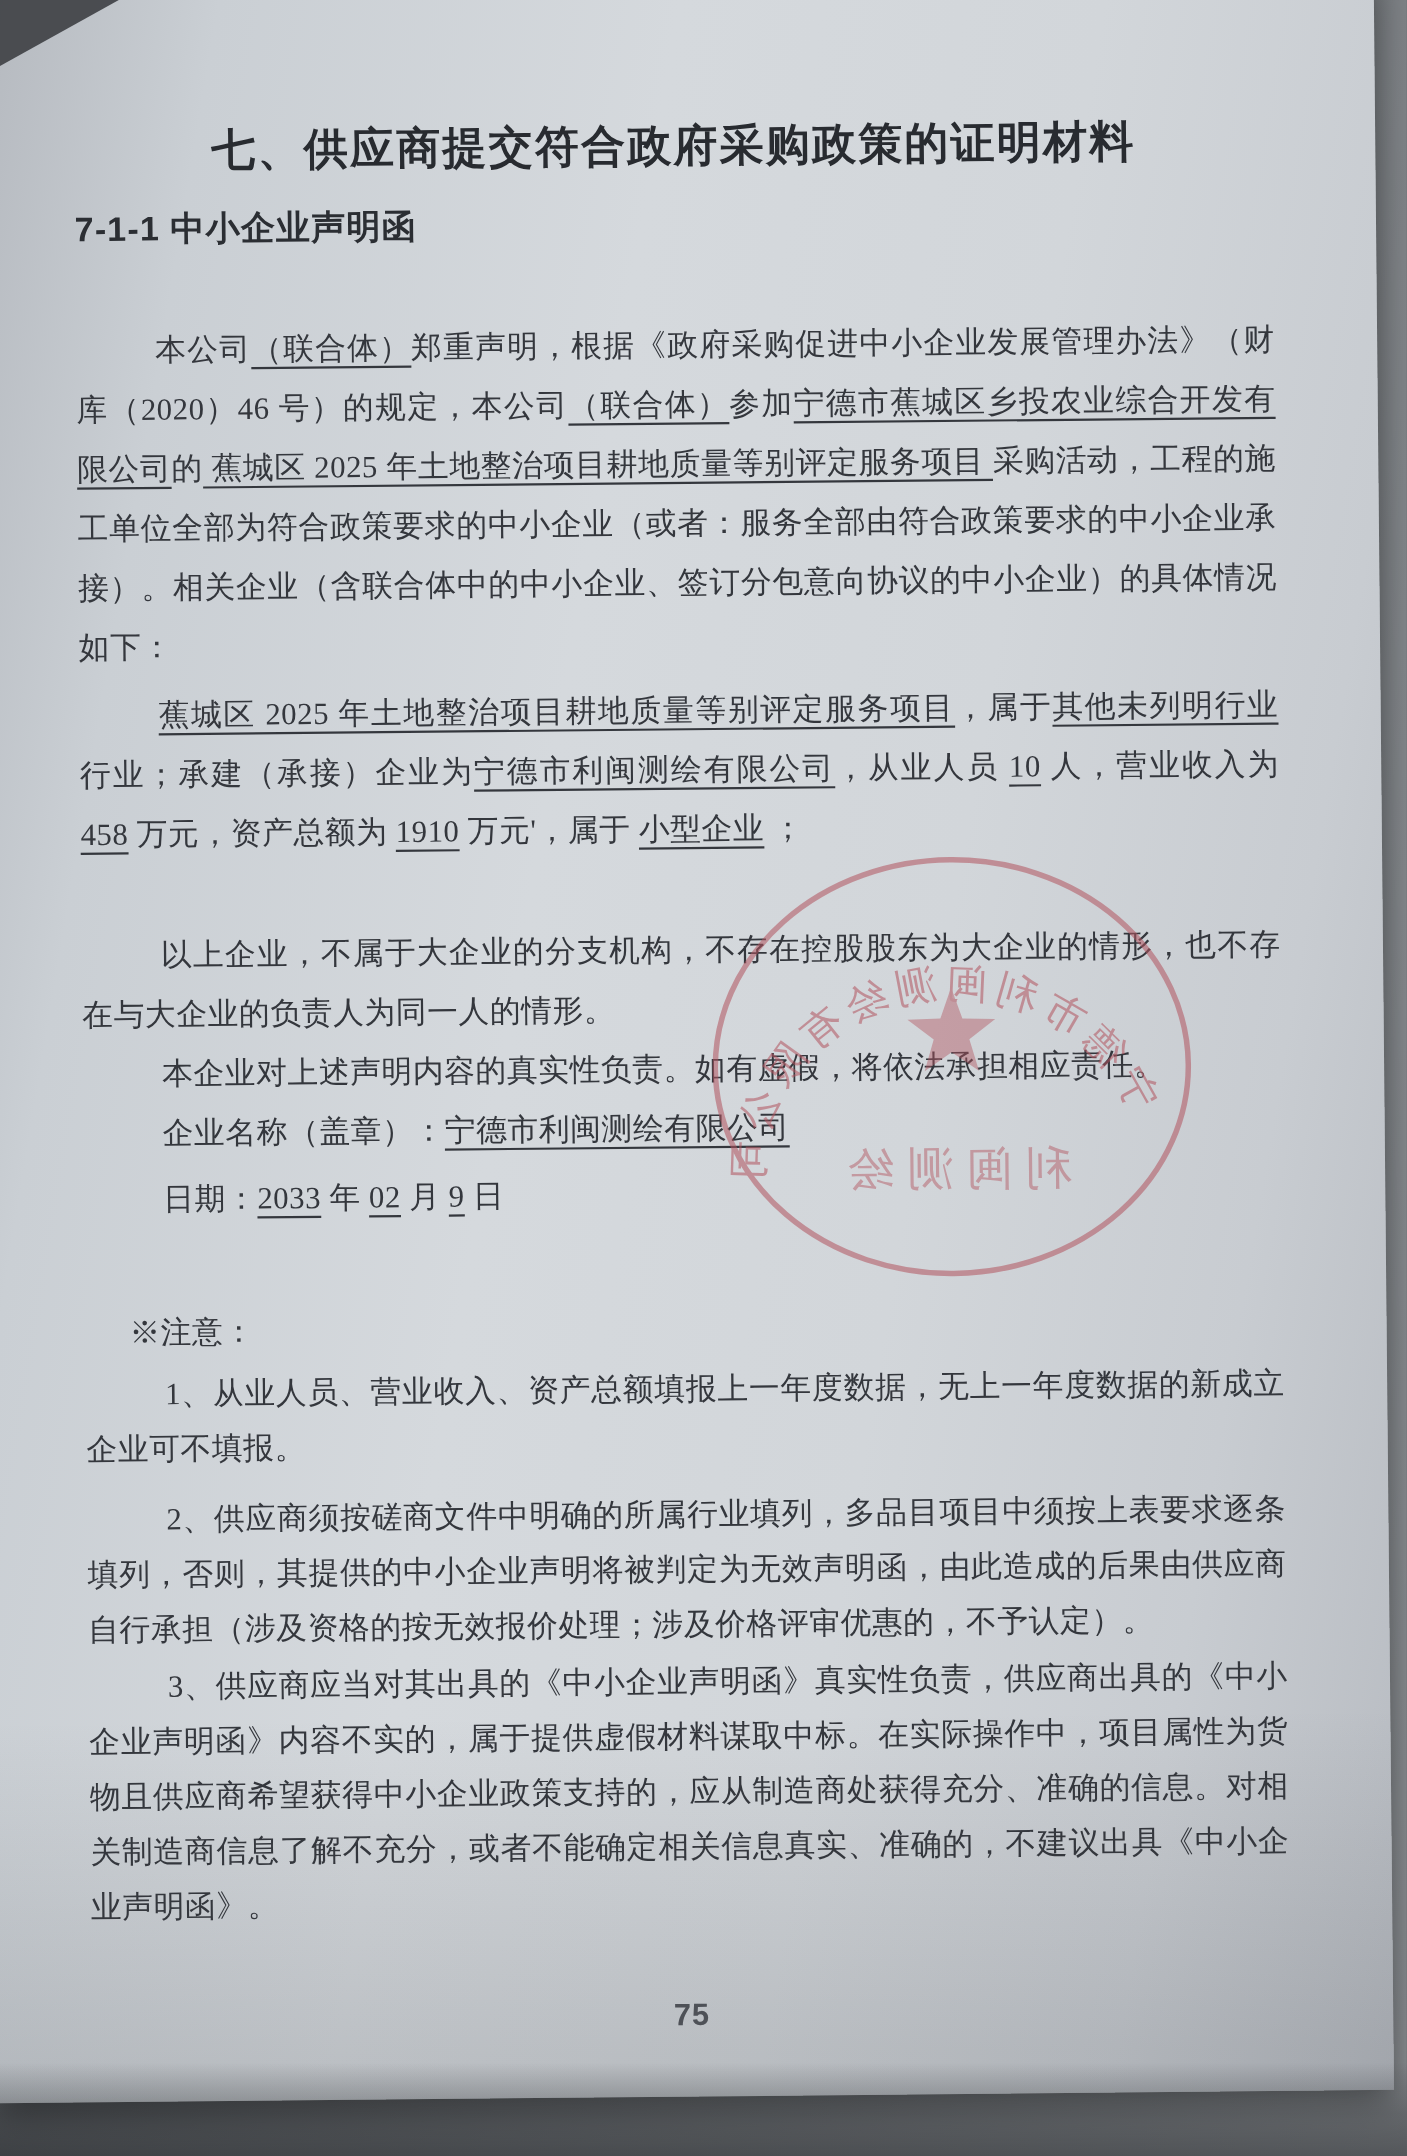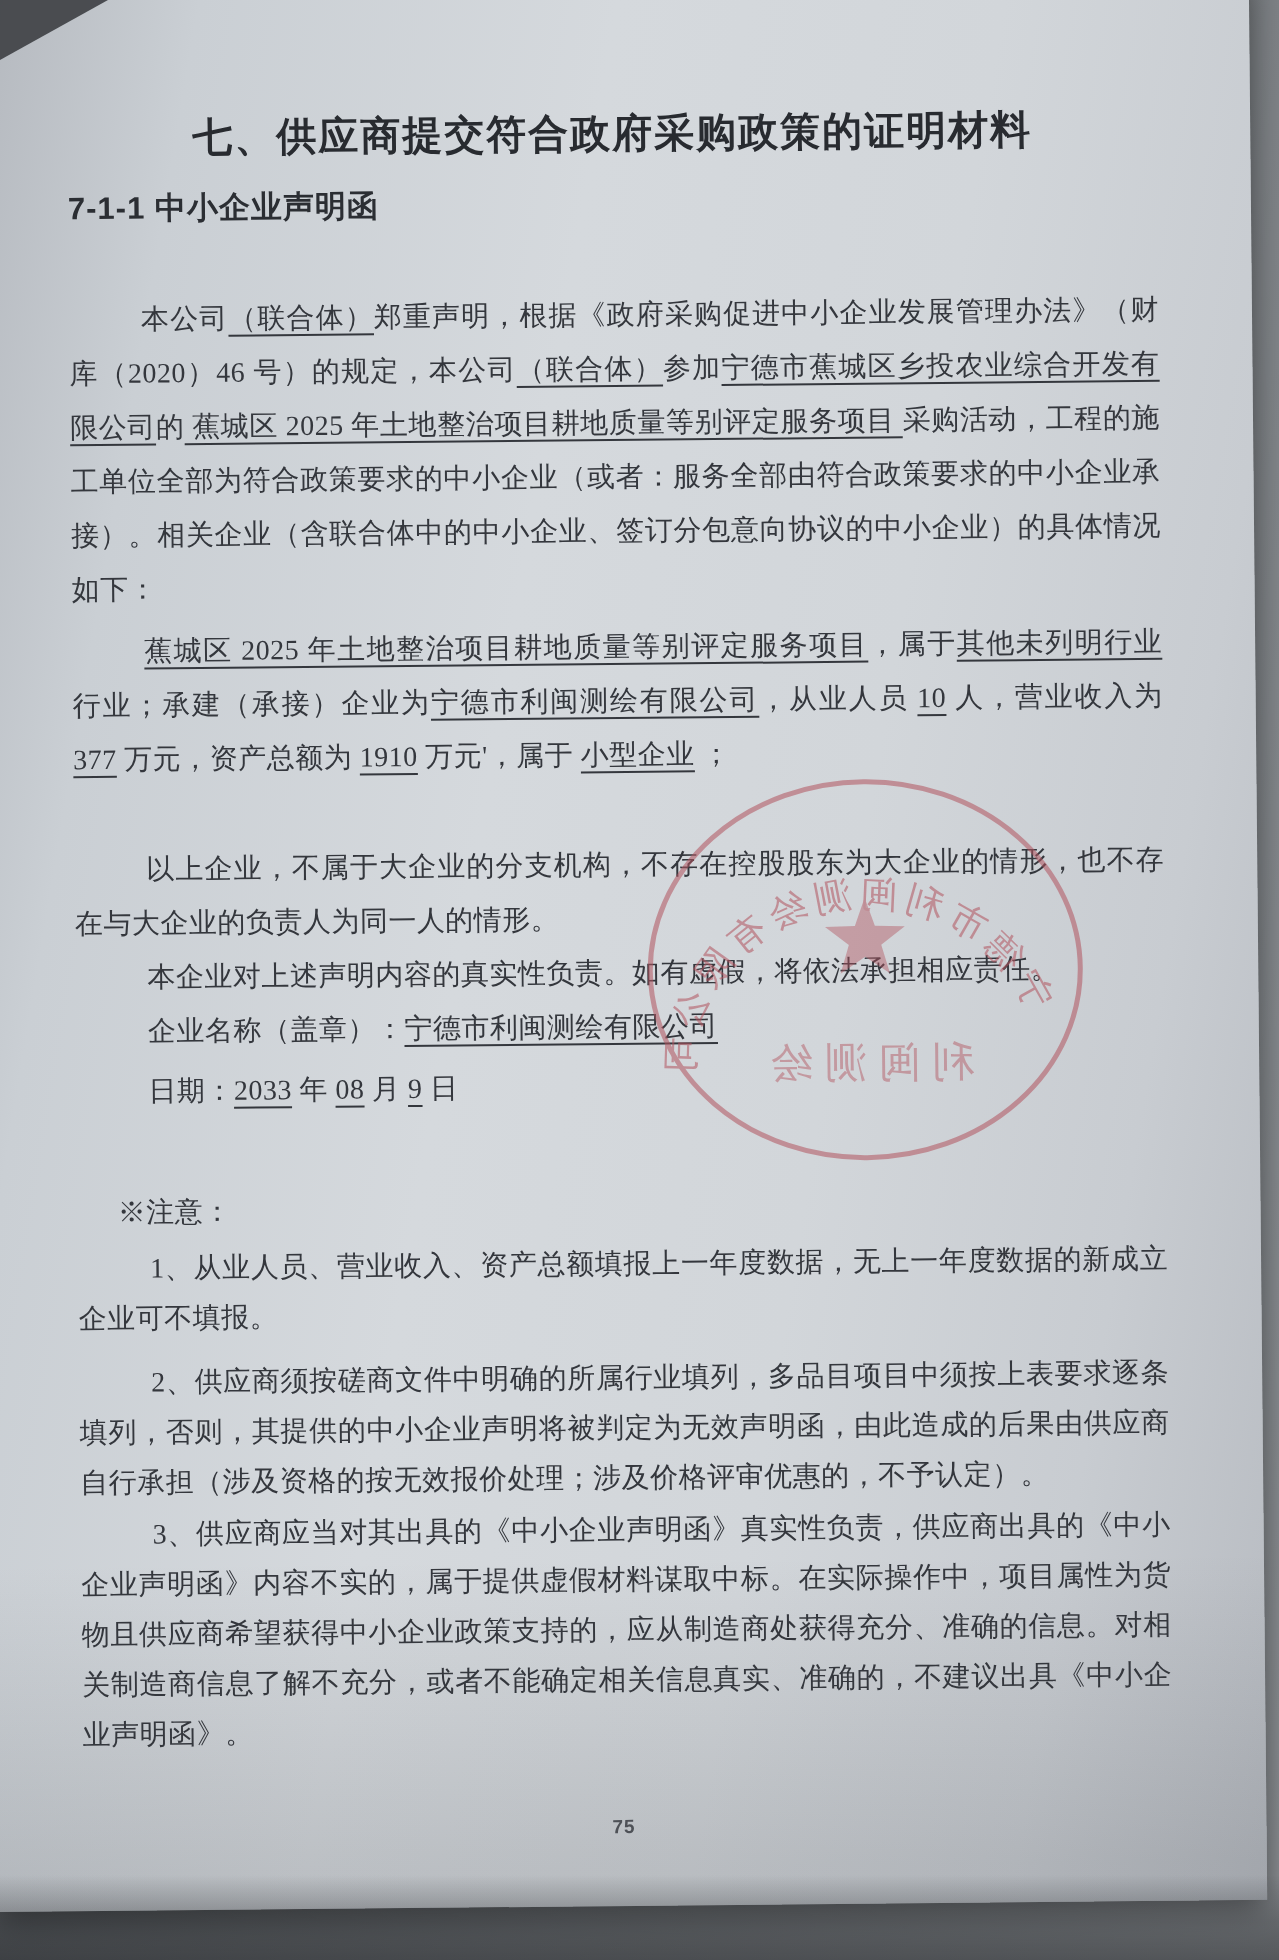--- a/index.html
+++ b/index.html
@@ -62,21 +62,21 @@
   .n2 { margin-top:14px; }
   .n3 { margin-top:2px; }
   .u { text-decoration:underline; text-decoration-thickness:2px; text-underline-offset:7px; }
   .seal {
     position:absolute; left:644px; top:789px; z-index:2; opacity:0.55;
     pointer-events:none;
   }
   .page-num {
     position:absolute; left:618px; top:1838px; z-index:2;
     font-family:"Liberation Sans", sans-serif;
-    font-weight:bold; font-size:19px; color:#4e5157; letter-spacing:1px;
+    font-weight:bold; font-size:28px; color:#4e5157; letter-spacing:1px;
   }
 </style>
 </head>
 <body>
 
 <div class="photo">
 
   <div class="paper">
 
     <svg class="seal" width="470" height="410" viewBox="0 0 470 410">
@@ -91,25 +91,25 @@
         <path d="M235,133 L244.99,161.25 L274.9,162 L251.2,180.25 L259.7,208.9 L235,192 L210.3,208.9 L218.8,180.25 L195.1,162 L225,161.25 Z" fill="#b2545f" opacity="0.8"></path>
         <text x="235" y="312" text-anchor="middle" font-family="Liberation Sans, sans-serif" font-size="42" fill="#b2545f" letter-spacing="12" opacity="0.85">利闽测绘</text>
       </g>
     </svg>
 
     <div class="content">
       <h1 class="doc-title">七、供应商提交符合政府采购政策的证明材料</h1>
       <h2 class="doc-heading">7-1-1 中小企业声明函</h2>
 
       <p class="para p1"><span>本公司</span><span class="u">（联合体）</span><span>郑重声明，根据《政府采购促进中小企业发展管理办法》（财库（2020）46 号）的规定，本公司</span><span class="u">（联合体）</span><span>参加</span><span class="u">宁德市蕉城区乡投农业综合开发有限公司</span><span>的</span><span class="u"> 蕉城区 2025 年土地整治项目耕地质量等别评定服务项目 </span><span>采购活动，工程的施工单位全部为符合政策要求的中小企业（或者：服务全部由符合政策要求的中小企业承接）。相关企业（含联合体中的中小企业、签订分包意向协议的中小企业）的具体情况如下：</span></p>
-      <p class="para p2"><span class="u">蕉城区 2025 年土地整治项目耕地质量等别评定服务项目</span><span>，属于</span><span class="u">其他未列明行业</span><span> 行业；承建（承接）企业为</span><span class="u">宁德市利闽测绘有限公司</span><span>，从业人员 </span><span class="u">10</span><span> 人，营业收入为 </span><span class="u">377</span><span> 万元，资产总额为 </span><span class="u">1910</span><span> 万元'，属于 </span><span class="u">小型企业</span><span> ；</span></p>
+      <p class="para p2"><span class="u">蕉城区 2025 年土地整治项目耕地质量等别评定服务项目</span><span>，属于</span><span class="u">其他未列明行业</span><span> 行业；承建（承接）企业为</span><span class="u">宁德市利闽测绘有限公司</span><span>，从业人员 </span><span class="u">10</span><span> 人，营业收入为 </span><span class="u">458</span><span> 万元，资产总额为 </span><span class="u">1910</span><span> 万元'，属于 </span><span class="u">小型企业</span><span> ；</span></p>
       <p class="para p3"><span>以上企业，不属于大企业的分支机构，不存在控股股东为大企业的情形，也不存在与大企业的负责人为同一人的情形。</span></p>
       <p class="para p4"><span>本企业对上述声明内容的真实性负责。如有虚假，将依法承担相应责任。</span></p>
       <p class="para p5"><span>企业名称（盖章）：</span><span class="u">宁德市利闽测绘有限公司</span></p>
-      <p class="para p6"><span>日期：</span><span class="u">2033</span><span> 年 </span><span class="u">08</span><span> 月 </span><span class="u">9</span><span> 日</span></p>
+      <p class="para p6"><span>日期：</span><span class="u">2033</span><span> 年 </span><span class="u">02</span><span> 月 </span><span class="u">9</span><span> 日</span></p>
 
       <p class="para note-label">※注意：</p>
       <p class="para note n1"><span>1、从业人员、营业收入、资产总额填报上一年度数据，无上一年度数据的新成立企业可不填报。</span></p>
       <p class="para note n2"><span>2、供应商须按磋商文件中明确的所属行业填列，多品目项目中须按上表要求逐条填列，否则，其提供的中小企业声明将被判定为无效声明函，由此造成的后果由供应商自行承担（涉及资格的按无效报价处理；涉及价格评审优惠的，不予认定）。</span></p>
       <p class="para note n3"><span>3、供应商应当对其出具的《中小企业声明函》真实性负责，供应商出具的《中小企业声明函》内容不实的，属于提供虚假材料谋取中标。在实际操作中，项目属性为货物且供应商希望获得中小企业政策支持的，应从制造商处获得充分、准确的信息。对相关制造商信息了解不充分，或者不能确定相关信息真实、准确的，不建议出具《中小企业声明函》。</span></p>
     </div>
 
     <div class="page-num">75</div>
   </div>
 

